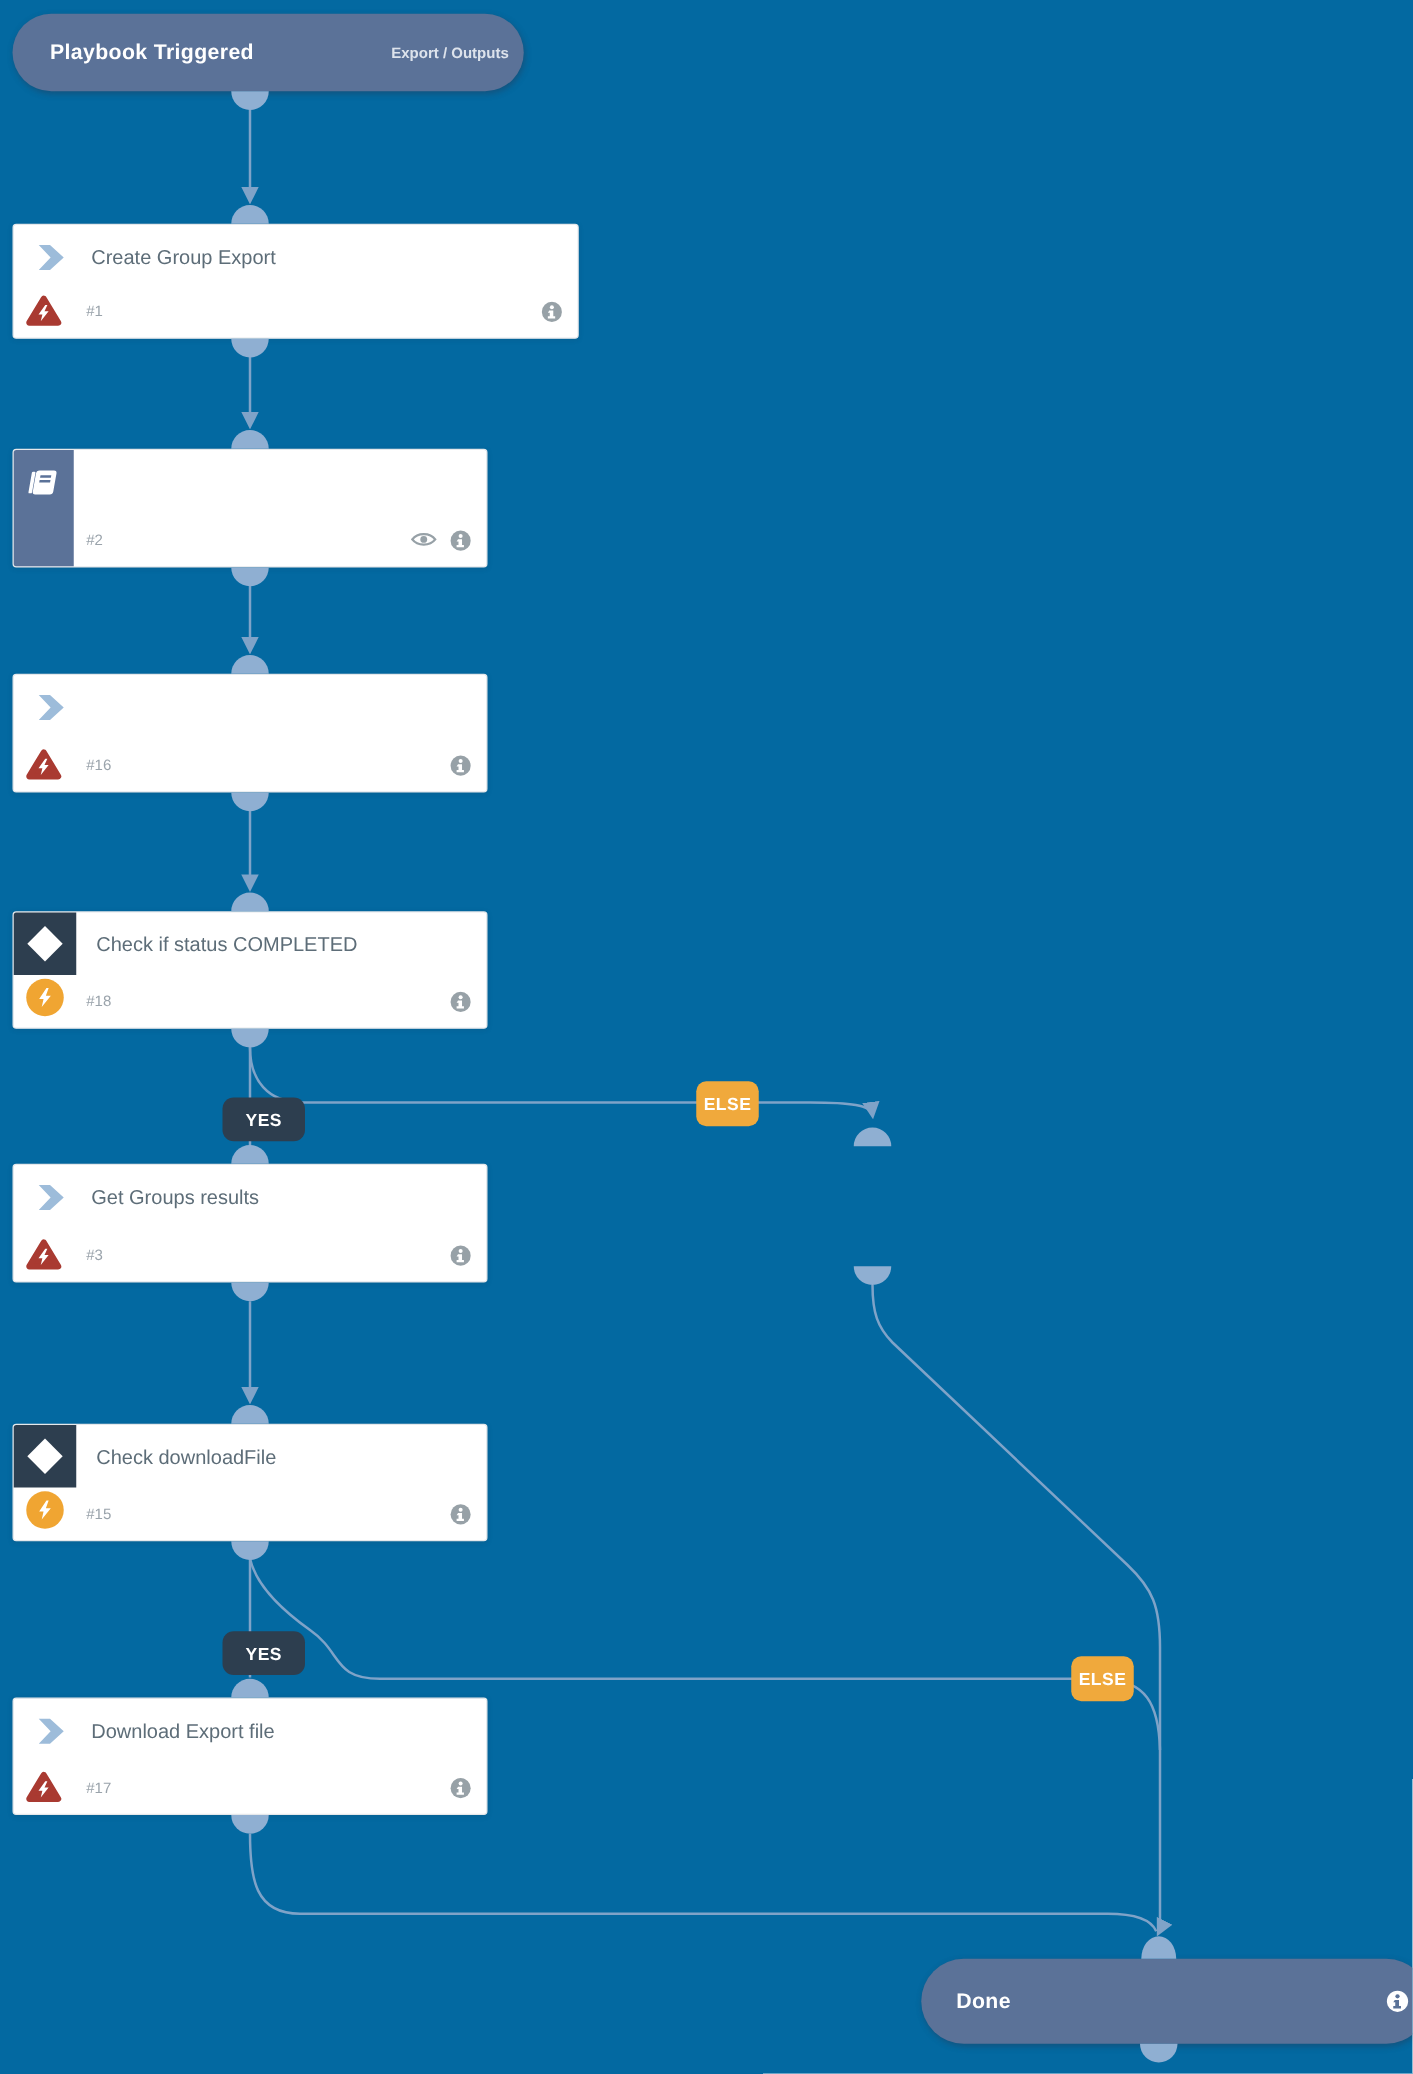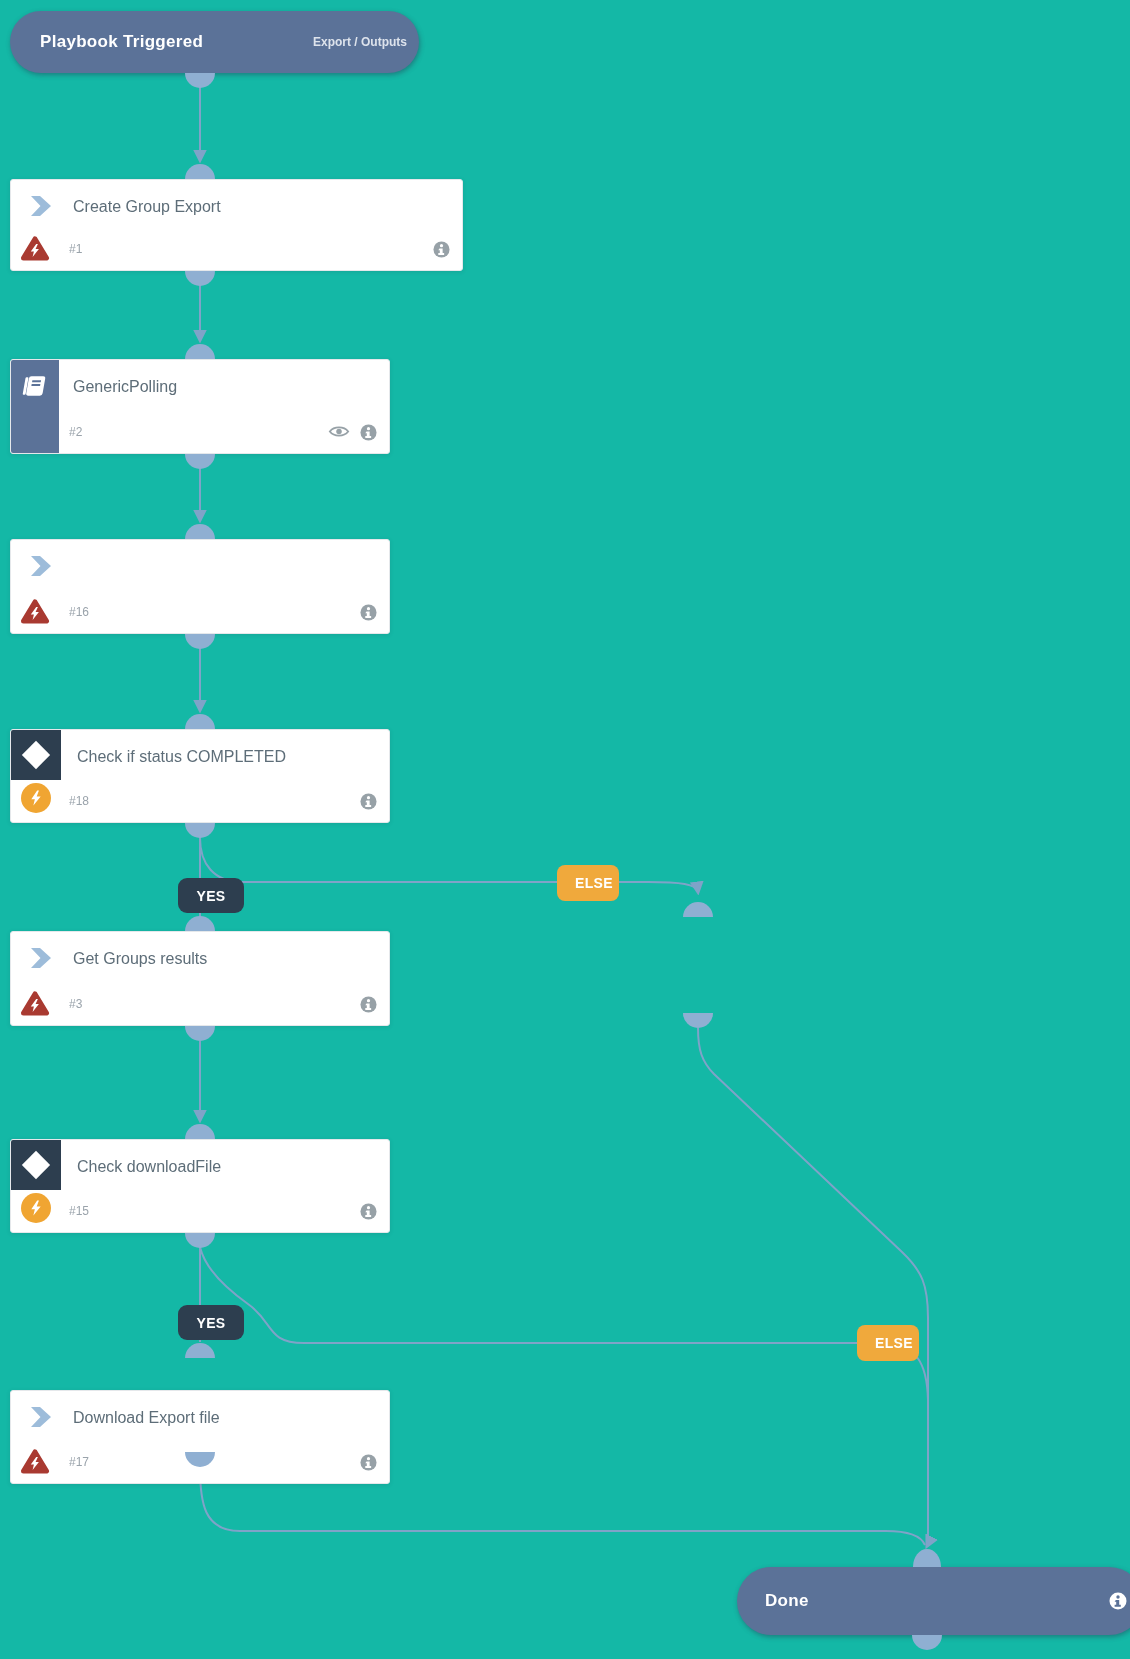--- a/index.html
+++ b/index.html
@@ -1,17 +1,17 @@
 <!DOCTYPE html>
 <html><head>
 <meta charset="utf-8">
 <style>
   html,body{margin:0;padding:0;background:#fff;}
   #canvas{
-    position:relative;width:1130px;height:1659px;background:#14b8a6;overflow:hidden;
+    position:relative;width:1130px;height:1659px;background:#0369a1;overflow:hidden;
     font-family:"Liberation Sans","DejaVu Sans",sans-serif;
   }
   svg.layer{position:absolute;left:0;top:0;width:1130px;height:1659px;pointer-events:none;}
   #edges{z-index:1;} #discs{z-index:3;}
 
   
   .pill{
     position:absolute;z-index:2;background:#5b7298;border-radius:34px;
     box-shadow:1px 2px 5px rgba(40,55,80,.45);
     display:flex;align-items:center;cursor:pointer;
@@ -54,21 +54,21 @@
     position:absolute;left:15px;top:15px;width:20px;height:20px;background:#ffffff;
     transform:rotate(45deg);
   }
 
   
   .badge{
     position:absolute;z-index:4;display:flex;align-items:center;justify-content:center;
     color:#fff;font-size:14px;font-weight:bold;letter-spacing:.4px;
   }
   .badge.yes{background:#2d3e4f;border-radius:9px;width:66px;height:35px;text-align:right;}
-  .badge.else{background:#f0a93c;border-radius:8px;width:50px;height:36px;padding-left:12px;}
+  .badge.else{background:#f0a93c;border-radius:8px;width:50px;height:36px;}
 
   
   .done-info{position:absolute;right:16px;top:0;bottom:0;display:flex;align-items:center;cursor:pointer;}
 </style>
 </head>
 <body>
 
 <div id="canvas">
 
   <svg class="layer" id="edges" viewBox="0 0 1130 1659">
@@ -118,21 +118,20 @@
     <div class="sidebar">
       <svg width="27" height="28" viewBox="0 0 28 28">
         <g transform="translate(4,1) skewX(-10)">
           <rect x="4" y="3" width="17" height="20" rx="2.5" fill="#ffffff"></rect>
           <rect x="0.5" y="4" width="3" height="18" rx="1" fill="#ffffff"></rect>
           <line x1="8" y1="8" x2="17" y2="8" stroke="#5b7298" stroke-width="2"></line>
           <line x1="8" y1="12" x2="17" y2="12" stroke="#5b7298" stroke-width="2"></line>
         </g>
         </svg>
     </div>
-    <div class="node-title">GenericPolling</div>
     <span class="node-id">#2</span>
     <svg class="eye-ic" viewBox="0 0 24 16">
       <path d="M2,8 C6.5,2 17.5,2 22,8 C17.5,14 6.5,14 2,8 Z" fill="none" stroke="#97a1a7" stroke-width="2"></path>
       <circle cx="12" cy="8" r="3" fill="#97a1a7"></circle>
       </svg>
     <svg class="info-ic" viewBox="0 0 18 18">
       <circle cx="9" cy="9" r="8.5" fill="#97a1a7"></circle>
         <circle cx="9" cy="5" r="1.7" fill="#fff"></circle>
       <path d="M6.8,7.9 h3.4 v4.9 h1.6 v1.9 h-6.2 v-1.9 h1.6 v-3 h-1.6 Z" fill="#fff"></path>
       </svg>
@@ -215,21 +214,21 @@
       </svg>
   </div>
 
   <div class="badge yes" style="left:178px;top:1305px;">
     <span>YES</span>
     </div>
   <div class="badge else" style="left:857px;top:1325px;">
     <span>ELSE</span>
     </div>
 
-  <div class="node" style="left:10px;top:1390px;width:380px;height:94px;padding-left:28px;">
+  <div class="node" style="left:10px;top:1358px;width:380px;height:94px;padding-left:28px;">
     <svg class="chevron" viewBox="0 0 22 22">
       <polygon points="1,1 10,1 21,11 10,21 1,21 10.5,11" fill="#9dbcda"></polygon>
       </svg>
     <div class="node-title">Download Export file</div>
     <svg class="tri-badge" viewBox="0 0 30 27">
       <polygon points="15,4 26.5,23 3.5,23" fill="#a93a31" stroke="#a93a31" stroke-width="5" stroke-linejoin="round"></polygon>
       <polygon points="16.2,9 10.8,16.6 13.9,16.6 12.6,22 18.9,13.9 15.6,13.9 17.9,9" fill="#ffffff"></polygon>
       </svg>
     <span class="node-id">#17</span>
     <svg class="info-ic" viewBox="0 0 18 18">

